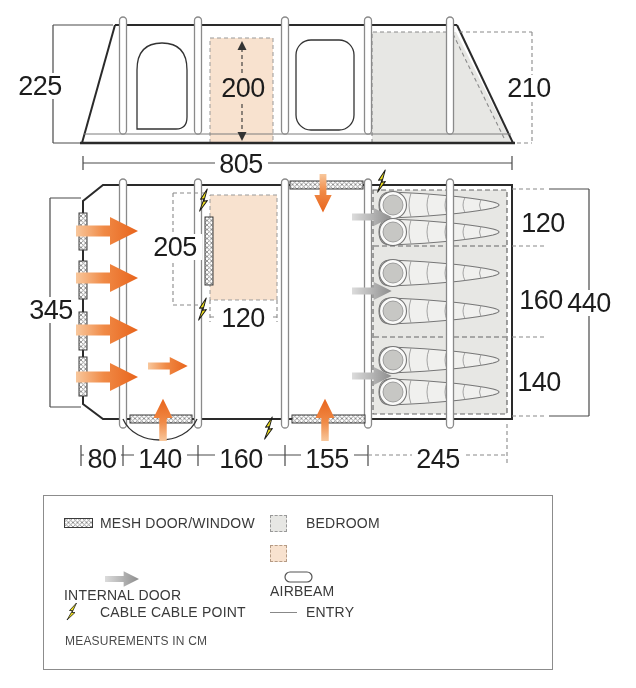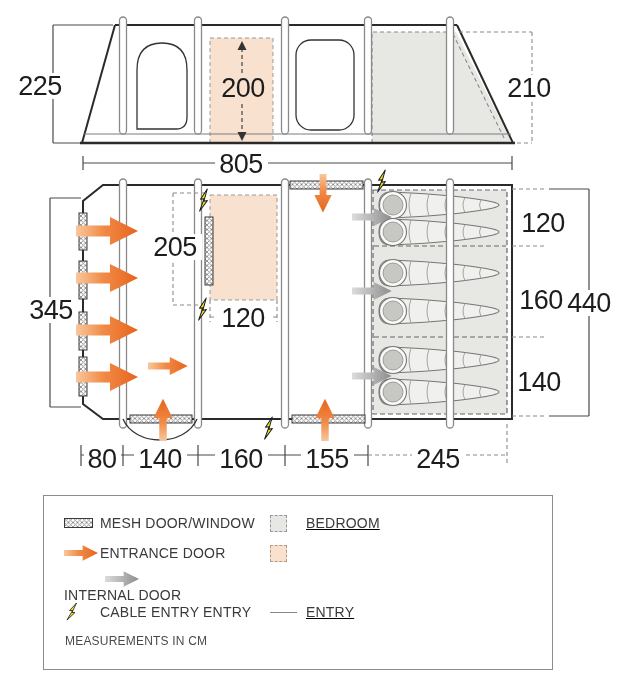--- a/index.html
+++ b/index.html
@@ -6,21 +6,21 @@
   body{width:636px;height:688px;position:relative;overflow:hidden;
        font-family:"Liberation Sans","DejaVu Sans",sans-serif;}
   svg text{font-family:"Liberation Sans","DejaVu Sans",sans-serif;}
   .dimtxt{font-size:27px;fill:#1c1c1c;letter-spacing:-0.5px;}
   .legend{position:absolute;left:43px;top:495px;width:510px;height:175px;
           border:1.5px solid #8c8c8c;box-sizing:border-box;background:#fff;}
   .lrow{position:absolute;display:flex;align-items:center;height:22px;}
   .lrow .ic{width:36px;display:flex;align-items:center;justify-content:flex-start;flex-shrink:0;}
   .lrow .lbl{font-size:14px;color:#3a3a3a;letter-spacing:0.2px;white-space:nowrap;}
   .col-l{left:20px;}
-  .col-r{left:226px;text-decoration:underline;}
+  .col-r{left:226px;}
   .r1{top:16px;} .r2{top:46px;} .r3{top:75px;flex-direction:column;} .r4{top:105px;}
   .note{position:absolute;left:21px;top:138px;font-size:12px;color:#4a4a4a;letter-spacing:0.2px;}
   .swatch{width:17px;height:17px;box-sizing:border-box;border:1px dashed #999;}
   .sw-bedroom{background:#e7e7e4;}
   .sw-inner{background:#f8e2cf;border-color:#b59b85;}
   .pole-line{width:27px;border-top:1.6px solid #888;}
 </style>
 </head>
 <body>
 
@@ -260,35 +260,20 @@
             <rect width="4.5" height="4.5" fill="#fff"></rect>
             <path d="M0,4.5 L4.5,0 M0,0 L4.5,4.5" stroke="#8a8a8a" stroke-width="0.9"></path>
           </pattern>
         </defs>
         <rect x="0.5" y="0.5" width="28" height="9" fill="url(#meshL)" stroke="#3a3a3a" stroke-width="1"></rect>
       </svg>
     </span>
     <span class="lbl">MESH DOOR/WINDOW</span>
   </div>
 
-  <div class="lrow col-l r2">
-    <span class="ic">
-      <svg width="34" height="16" viewBox="0 -14 62 28">
-        <defs>
-          <linearGradient id="ogL" x1="0" y1="0" x2="1" y2="0">
-            <stop offset="0" stop-color="#f8c79c"></stop>
-              <stop offset="0.45" stop-color="#f08a46"></stop>
-              <stop offset="1" stop-color="#e8641c"></stop>
-          </linearGradient>
-        </defs>
-        <path d="M0,-5.5 L34,-5.5 L34,-14 L62,0 L34,14 L34,5.5 L0,5.5 Z" fill="url(#ogL)"></path>
-      </svg>
-    </span>
-    <span class="lbl">ENTRANCE DOOR</span>
-  </div>
 
   <div class="lrow col-l r3">
     <span class="ic">
       <svg width="34" height="16" viewBox="0 -14 62 28">
         <defs>
           <linearGradient id="ggL" x1="0" y1="0" x2="1" y2="0">
             <stop offset="0" stop-color="#dcdcdc"></stop>
               <stop offset="1" stop-color="#8d8d8d"></stop>
           </linearGradient>
         </defs>
@@ -297,36 +282,44 @@
     </span>
     <span class="lbl">INTERNAL DOOR</span>
   </div>
 
   <div class="lrow col-l r4">
     <span class="ic">
       <svg width="16" height="22" viewBox="-2 -2 14 22">
         <path d="M9.5,0 L2.5,7.5 L5.5,7.5 L0,17 L8,9.5 L5,9.5 Z" fill="#f4e41c" stroke="#1a1a1a" stroke-width="0.8" stroke-linejoin="round"></path>
       </svg>
     </span>
-    <span class="lbl">CABLE ENTRY ENTRY</span>
+    <span class="lbl">CABLE CABLE POINT</span>
   </div>
 
   <div class="lrow col-r r1">
     <span class="ic">
         <span class="swatch sw-bedroom"></span>
       </span>
     <span class="lbl">BEDROOM</span>
   </div>
 
   <div class="lrow col-r r2">
     <span class="ic">
         <span class="swatch sw-inner"></span>
       </span>
   </div>
 
+  <div class="lrow col-r r3">
+    <span class="ic">
+      <svg width="30" height="12">
+          <rect x="1" y="1" width="27" height="10" rx="5" fill="#fff" stroke="#555" stroke-width="1.2"></rect>
+        </svg>
+    </span>
+    <span class="lbl">AIRBEAM</span>
+  </div>
 
   <div class="lrow col-r r4">
     <span class="ic">
         <span class="pole-line"></span>
       </span>
     <span class="lbl">ENTRY</span>
   </div>
 
   <div class="note">MEASUREMENTS IN CM</div>
 </div>

